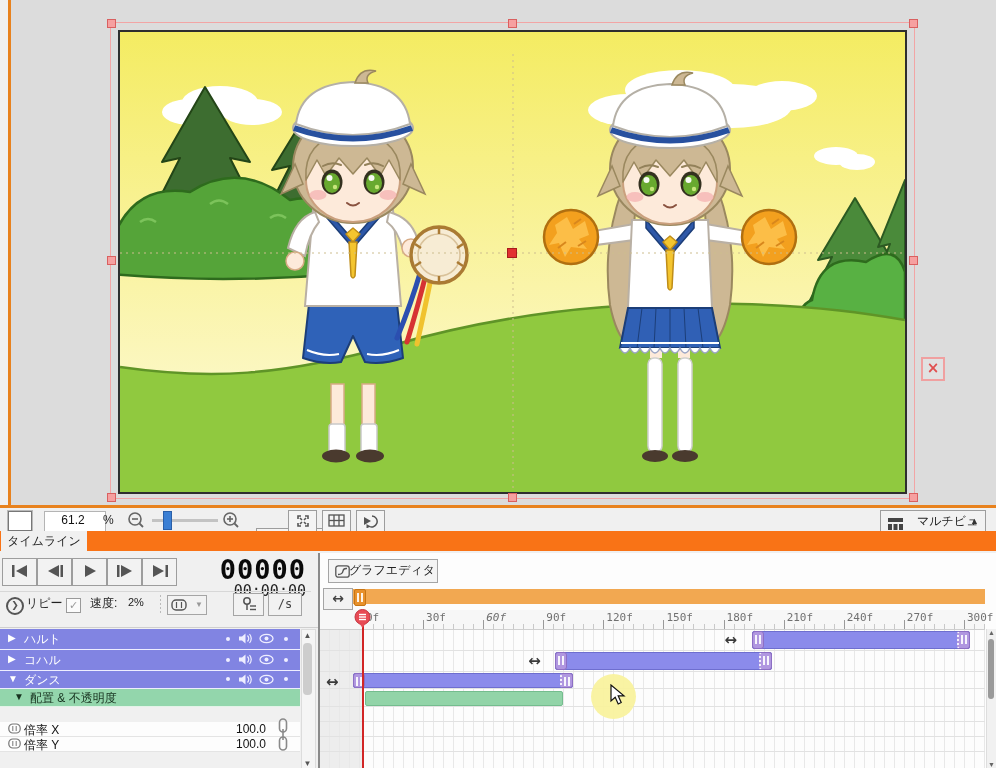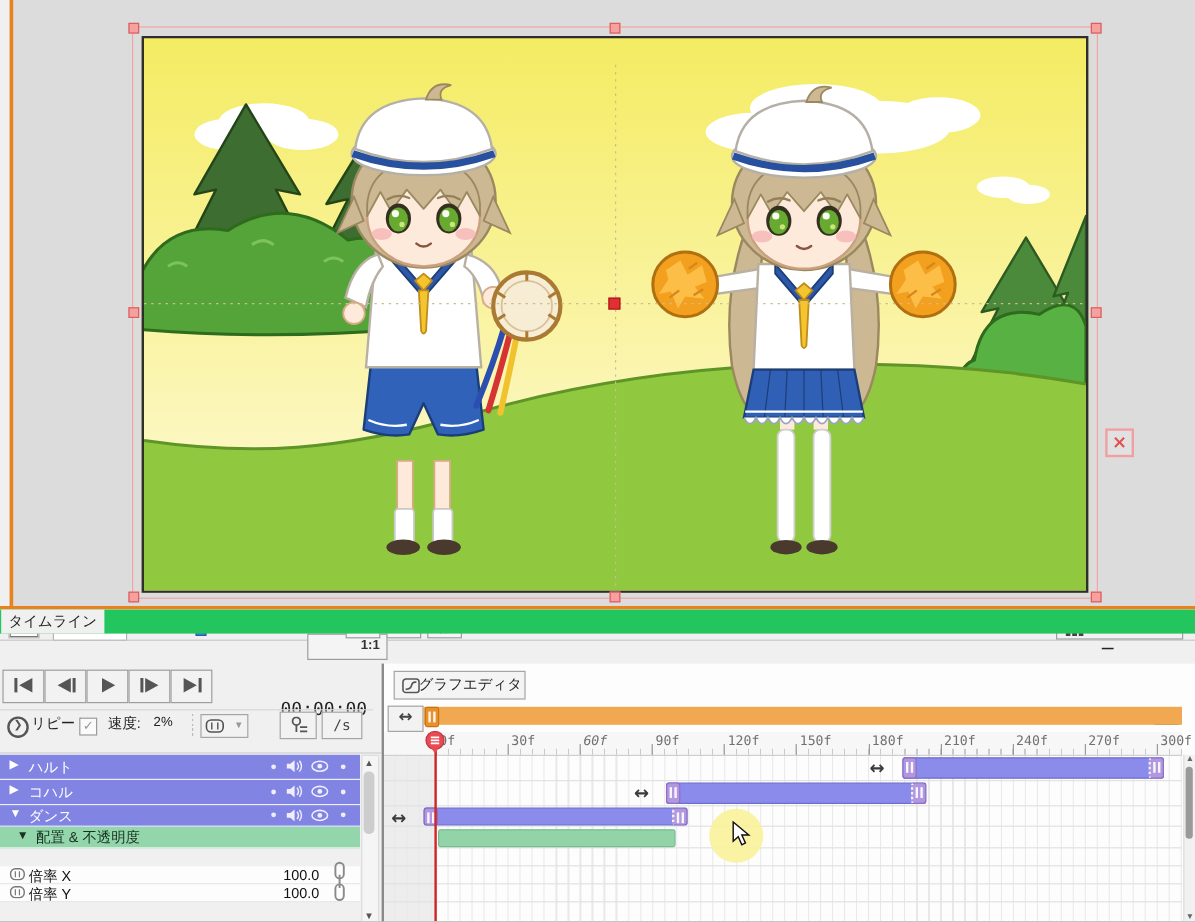--- a/index.html
+++ b/index.html
@@ -25,21 +25,21 @@
   .zoombox{left:44px;top:3px;width:56px;height:16px;background:#fff;border:1px solid #b4b4b4;
            font-size:12px;text-align:center;padding:1px 4px 4px 0;color:#111;}
   .pctlbl{left:103px;top:5px;font-size:12px;color:#222;}
   .tbtn{height:20px;border:1px solid #9d9d9d;background:#f4f4f4;text-align:center;color:#333;
         font:bold 11px "Liberation Sans",sans-serif;line-height:19px;}
   .slider-track{left:152px;top:11px;width:66px;height:3px;background:#c3c3c3;}
   .slider-handle{left:163px;top:3px;width:7px;height:17px;background:#3b7fd4;border:1px solid #2a5fa8;}
   .mv-btn{left:880px;top:2px;width:104px;height:21px;border:1px solid #9d9d9d;background:#f2f2f2;
           font-size:12px;color:#222;line-height:20px;}
   
-  .tabbar{left:0;top:508px;width:996px;height:20px;background:#22c55e;}
+  .tabbar{left:0;top:531px;width:996px;height:20px;background:#f97316;}
   .tab{left:1px;top:0;width:86px;height:20px;background:#f0f0f0;font-size:12px;color:#222;
        text-align:center;line-height:20px;}
   
   .tl{left:0;top:553px;width:996px;height:215px;background:#f0f0f0;}
   .tl-left{left:0;top:0;width:318px;height:215px;background:#f0f0f0;overflow:hidden;}
   .tl-div{left:318px;top:0;width:2px;height:215px;background:#8a8a8a;}
   .tl-right{left:320px;top:0;width:676px;height:215px;background:#fdfdfd;overflow:hidden;}
   .pb-btn{top:5px;width:33px;height:26px;border:1px solid #9d9d9d;background:#f2f2f2;}
   .pb-btn svg{margin:5px auto;display:block;}
   .frame-counter{left:200px;top:1px;width:106px;text-align:right;font:bold 27px "DejaVu Sans Mono",monospace;color:#0a0a0a;letter-spacing:1px;}
@@ -366,20 +366,21 @@
             <polygon points="5,1 16,7 5,13" fill="#555"></polygon>
           </svg>
         </div>
       <div class="abs pb-btn" style="left:142px;">
           <svg width="18" height="14">
             <polygon points="2,1 13,7 2,13" fill="#555"></polygon>
             <rect x="14.5" y="1" width="2.5" height="12" fill="#555"></rect>
           </svg>
         </div>
 
+      <div class="abs frame-counter">00000</div>
       <div class="abs timecode">00:00:00</div>
       <div class="abs hr1"></div>
 
       <div class="abs circ-ic">❯</div>
       <div class="abs opt-row" style="left:26px;">リピート</div>
       <div class="abs chk">✓</div>
       <div class="abs opt-row" style="left:90px;">速度:</div>
       <div class="abs opt-row" style="left:128px;font-size:11px;top:43px;">2%</div>
       <div class="abs" style="left:160px;top:42px;width:1px;height:20px;background:repeating-linear-gradient(#bbb 0 2px,transparent 2px 4px);"></div>
       <div class="abs sm-btn" style="left:167px;top:42px;width:38px;height:18px;">

